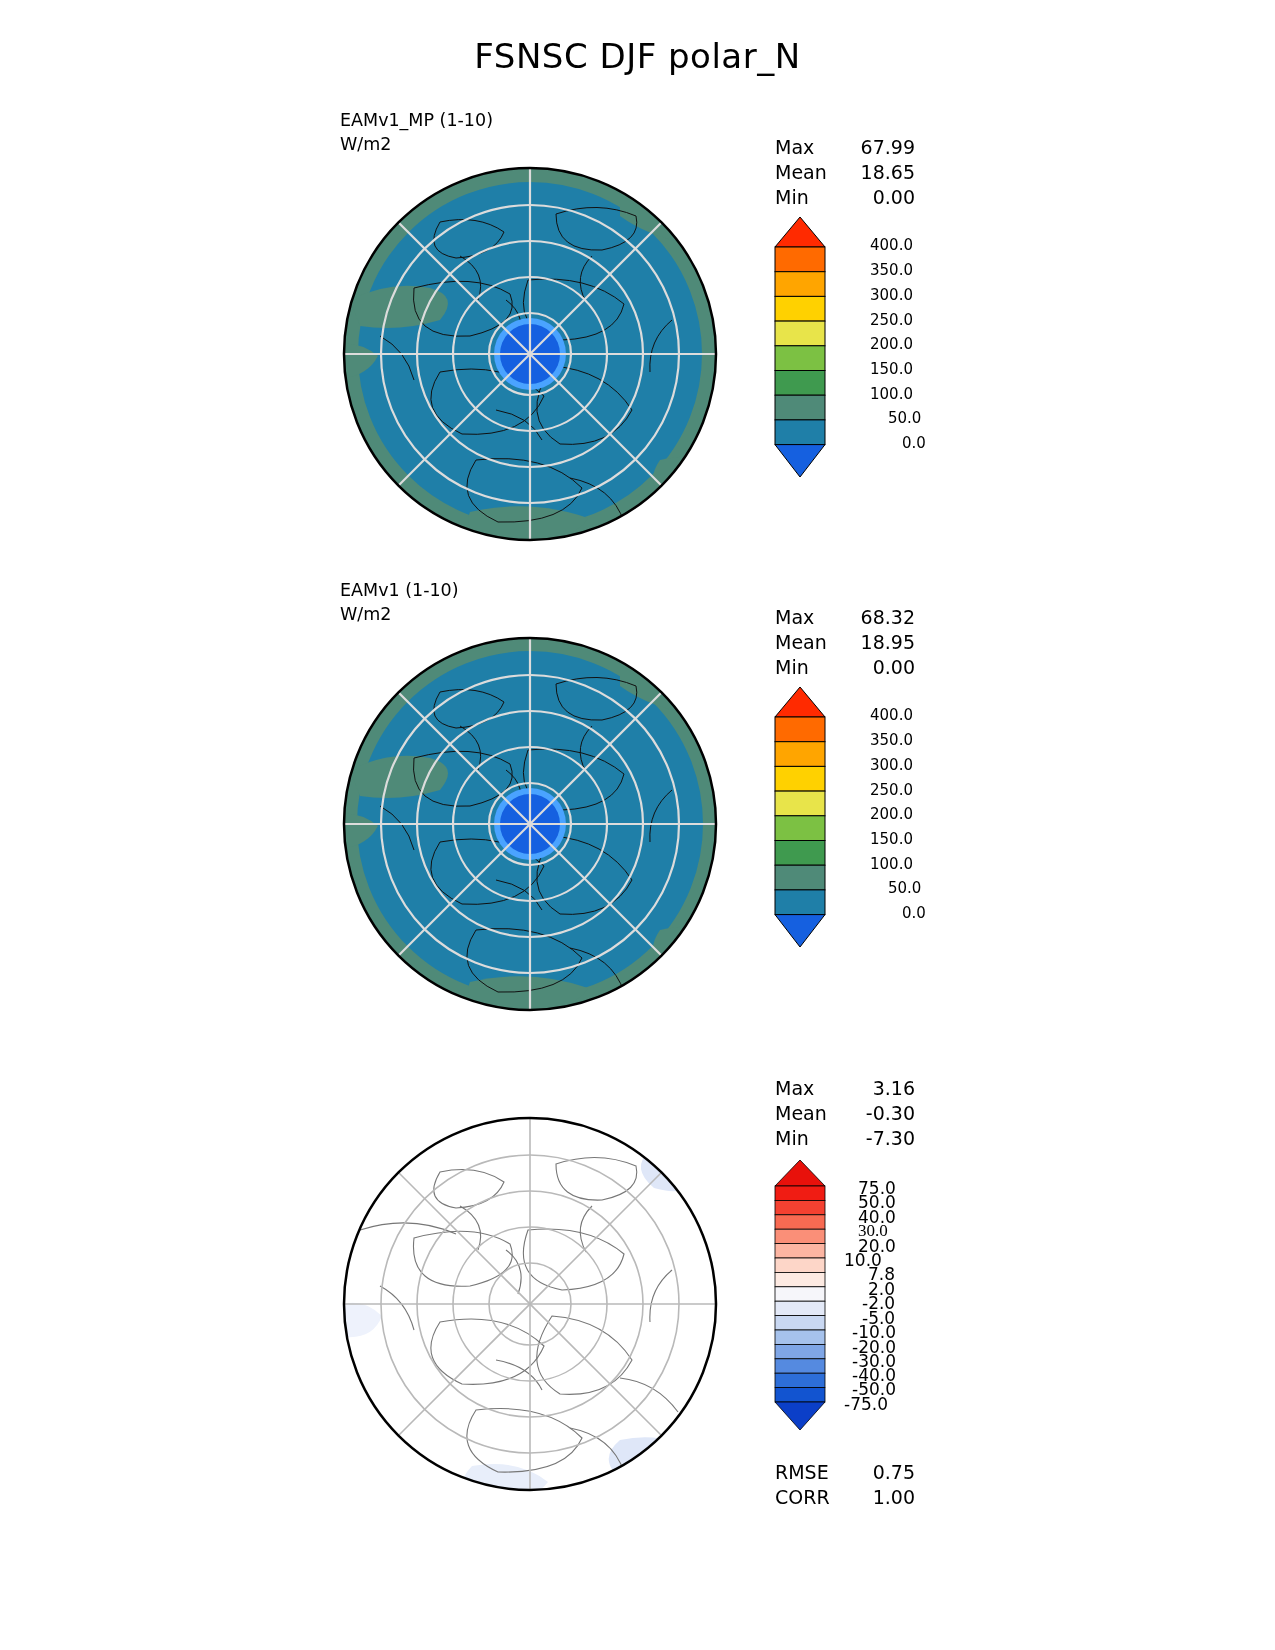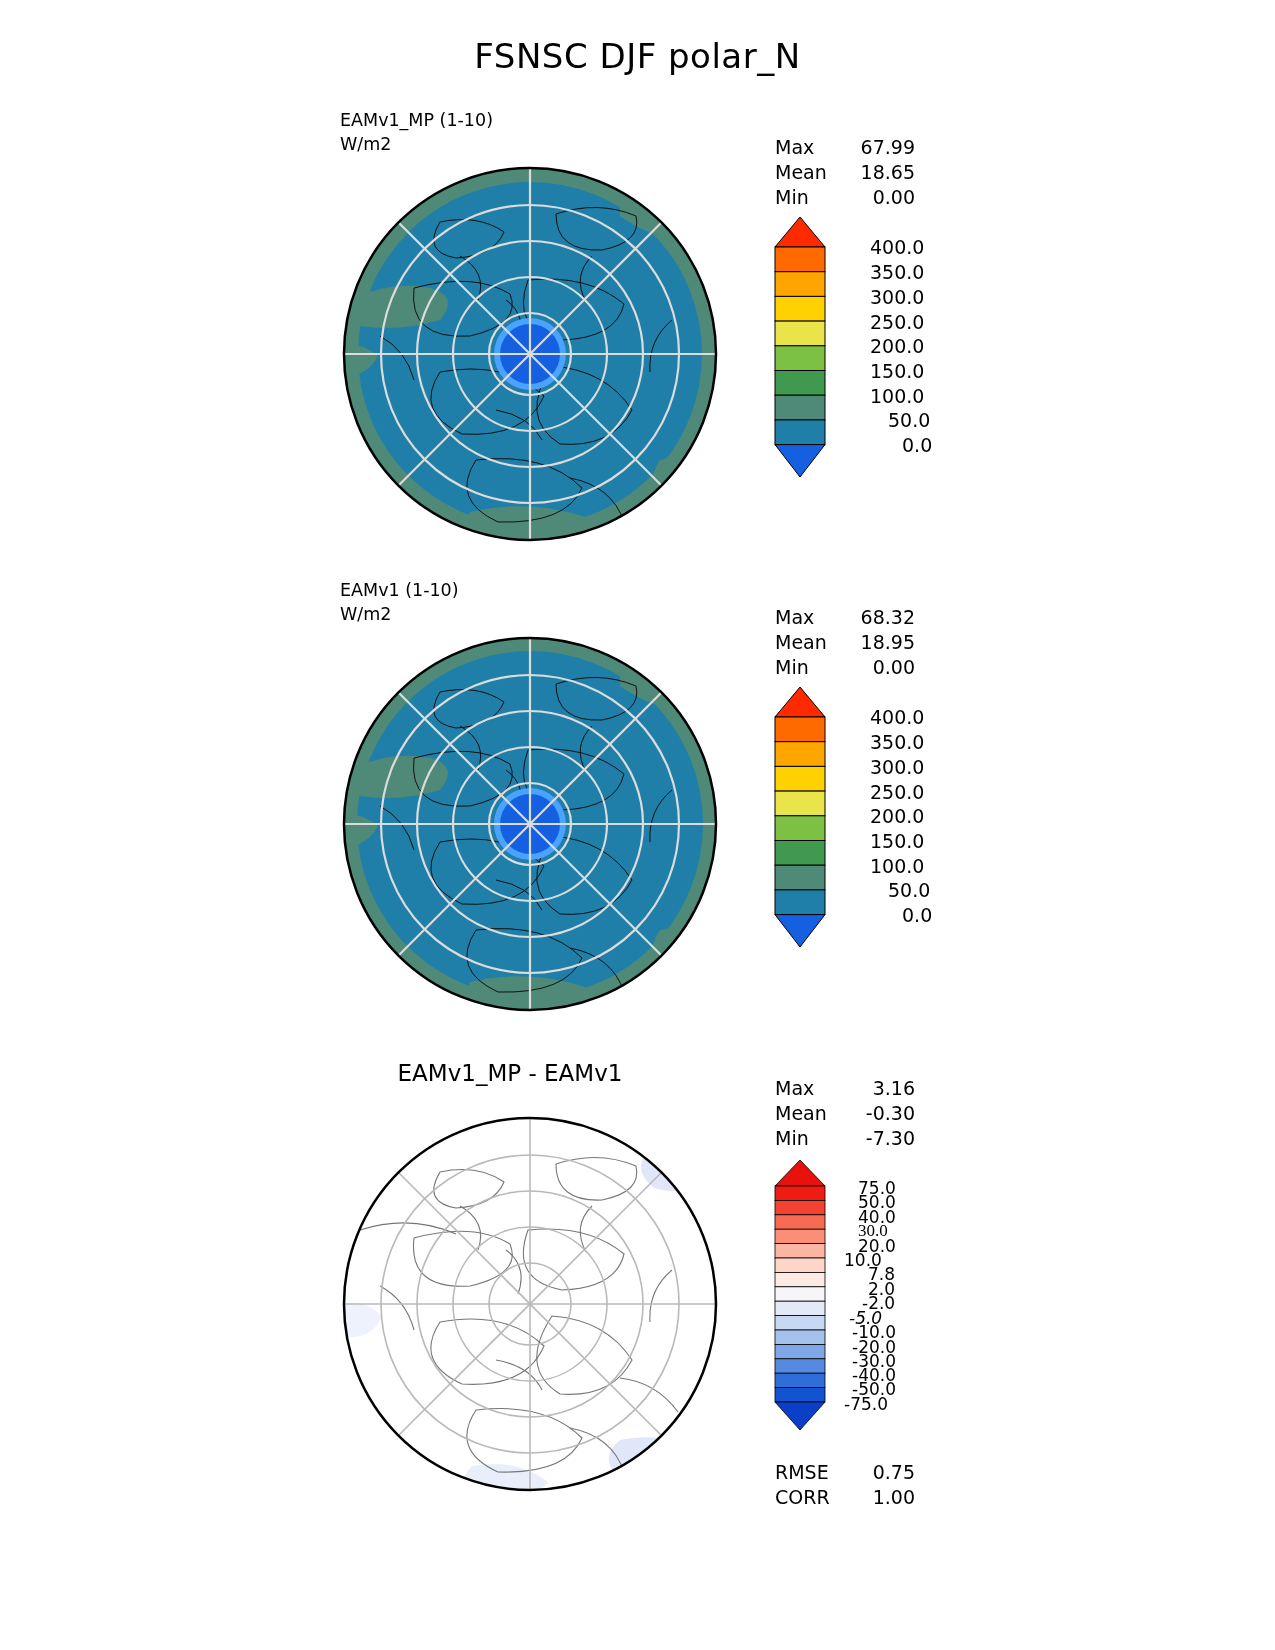--- a/index.html
+++ b/index.html
@@ -80,21 +80,21 @@
   .cbar .bar {
     position: absolute;
     left: 0;
     top: 0;
   }
   .cbar .ticks {
     position: absolute;
   }
   .cbar .tick {
     position: absolute;
-    font-size: 19px;
+    font-size: 15px;
     white-space: nowrap;
   }
   .cbar.small .tick {
     font-size: 17px;
   }
 
   .footer-stats {
     position: absolute;
     font-size: 19px;
     line-height: 25px;
@@ -299,21 +299,20 @@
       <div class="tick" style="top:145px;  left:30px;">150.0</div>
       <div class="tick" style="top:170px;  left:30px;">100.0</div>
       <div class="tick" style="top:194px;  left:48px;">50.0</div>
       <div class="tick" style="top:219px;  left:62px;">0.0</div>
     </div>
   </div>
 </div>
 
 <div class="panel" style="top:1040px;height:580px;">
 
-  <div class="panel-center-label" style="left:280px; top:20px; width:460px;">EAMv1_MP - EAMv1</div>
 
   <div class="stats" style="left:775px; top:36px;">
     <div class="row">
         <span class="k">Max</span>
         <span class="v">3.16</span>
       </div>
     <div class="row">
         <span class="k">Mean</span>
         <span class="v">-0.30</span>
       </div>
@@ -395,21 +394,21 @@
     <div class="ticks" style="left:70px; top:0; width:150px; height:300px;">
       <div class="tick" style="top:20px;  left:18px;">75.0</div>
       <div class="tick" style="top:34px;  left:18px;">50.0</div>
       <div class="tick" style="top:49px;  left:18px;">40.0</div>
       <div class="tick" style="top:63px;  left:18px;font-family:Liberation Serif, serif;">30.0</div>
       <div class="tick" style="top:78px;  left:18px;">20.0</div>
       <div class="tick" style="top:92px;  left:4px;">10.0</div>
       <div class="tick" style="top:106px; left:28px;">7.8</div>
       <div class="tick" style="top:121px; left:28px;">2.0</div>
       <div class="tick" style="top:135px; left:22px;">-2.0</div>
-      <div class="tick" style="top:150px; left:9px;font-style:italic;">-5.0</div>
+      <div class="tick" style="top:150px; left:22px;">-5.0</div>
       <div class="tick" style="top:164px; left:12px;">-10.0</div>
       <div class="tick" style="top:179px; left:12px;">-20.0</div>
       <div class="tick" style="top:193px; left:12px;">-30.0</div>
       <div class="tick" style="top:207px; left:12px;">-40.0</div>
       <div class="tick" style="top:221px; left:12px;">-50.0</div>
       <div class="tick" style="top:236px; left:4px;">-75.0</div>
     </div>
   </div>
 
   <div class="footer-stats" style="left:775px; top:420px;">

